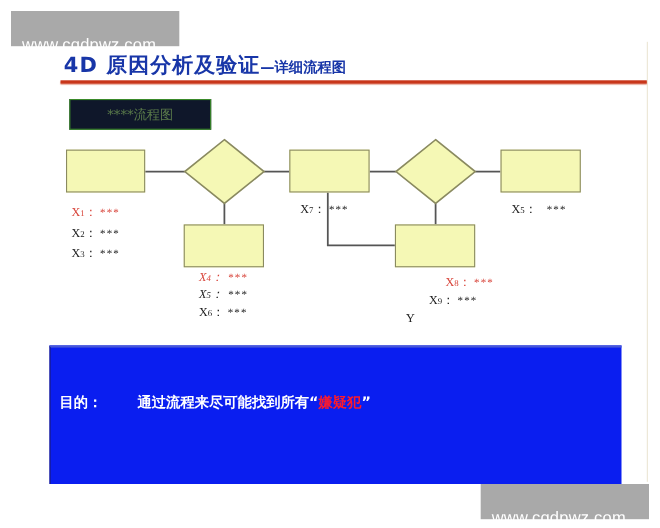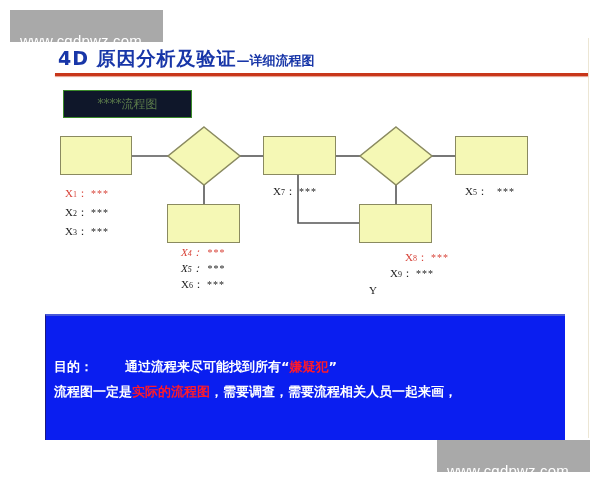--- a/index.html
+++ b/index.html
@@ -92,20 +92,17 @@
   <div class="var red" style="left:369px;top:250px;margin-left:36px;"><span class="name">X<sub>8</sub><span>：</span></span><span class="val">***</span></div>
   <div class="var" style="left:390px;top:266px;"><span class="name">X<sub>9</sub><span>：</span></span><span class="val">***</span></div>
   <div class="var" style="left:369px;top:283px;"><span class="name">Y</span></div>
 
   <div class="var" style="left:465px;top:184px;"><span class="name" style="width:32px;">X<sub>5</sub><span>：</span></span><span class="val">***</span></div>
 
   <div class="blue-panel">
     <div class="line l1">
       <span>目的：</span><span class="gap"></span><span>通过流程来尽可能找到所有“</span><span class="red">嫌疑犯</span><span>”</span>
     </div>
-    <div class="line l3">
-      <span>流程图一定是</span><span class="red">实际的流程图</span><span>，需要调查，需要流程相关人员一起来画，</span>
-    </div>
   </div>
 
   <div class="watermark wm-top">www.cqdpwz.com</div>
   <div class="watermark wm-bottom">www.cqdpwz.com</div>
 </div>
 
 </body></html>

